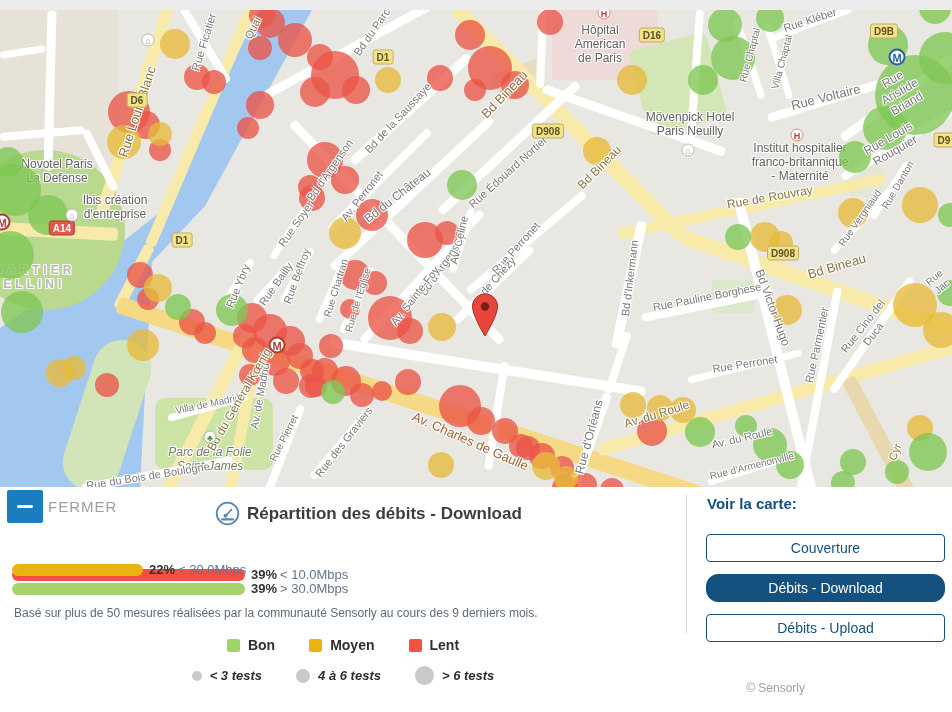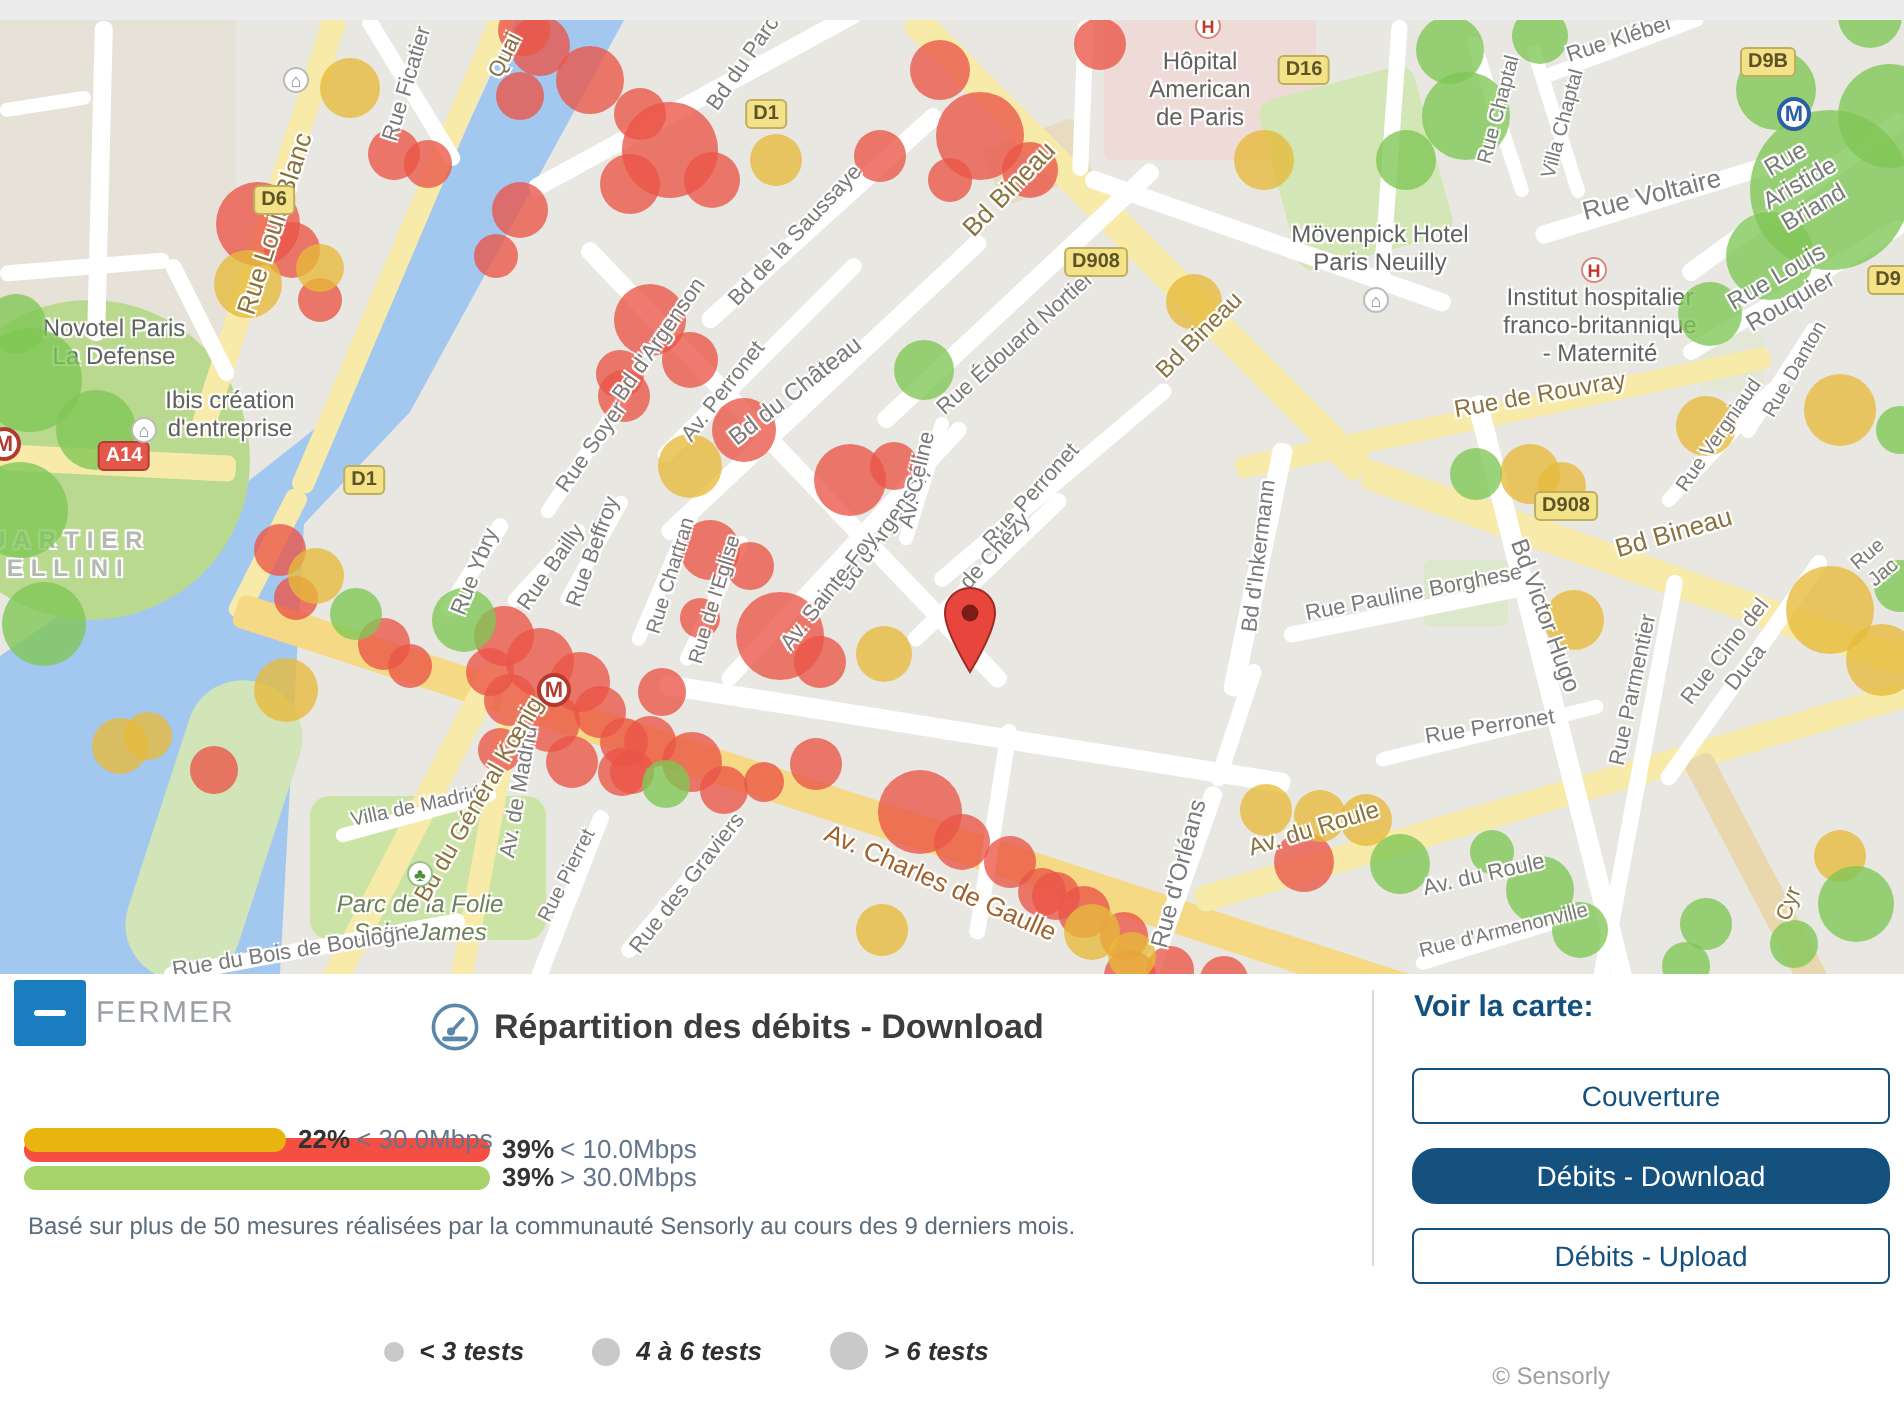--- a/index.html
+++ b/index.html
@@ -395,20 +395,34 @@
           <div class="bartext"><b>22%</b><span>&lt; 30.0Mbps</span></div>
         </div>
         <div class="barrow" style="top: 95px;">
           <div class="bar" style="width:233px;background:#a6d36a"></div>
           <div class="bartext"><b>39%</b><span>&gt; 30.0Mbps</span></div>
         </div>
       </div>
 
     <div class="note">Basé sur plus de 50 mesures réalisées par la communauté Sensorly au cours des 9 derniers mois.</div>
 
+    <div class="qlegend" id="qlegend">
+        <div class="qitem">
+          <span class="qsq" style="background:#a0d468"></span>
+          <span>Bon</span>
+        </div>
+        <div class="qitem">
+          <span class="qsq" style="background:#e9b410"></span>
+          <span>Moyen</span>
+        </div>
+        <div class="qitem">
+          <span class="qsq" style="background:#f54e42"></span>
+          <span>Lent</span>
+        </div>
+      </div>
     <div class="tlegend" id="tlegend">
         <div class="titem">
           <span class="tcirc" style="width:10px;height:10px"></span>
           <span>&lt; 3 tests</span>
         </div>
         <div class="titem">
           <span class="tcirc" style="width:14px;height:14px"></span>
           <span>4 à 6 tests</span>
         </div>
         <div class="titem">

